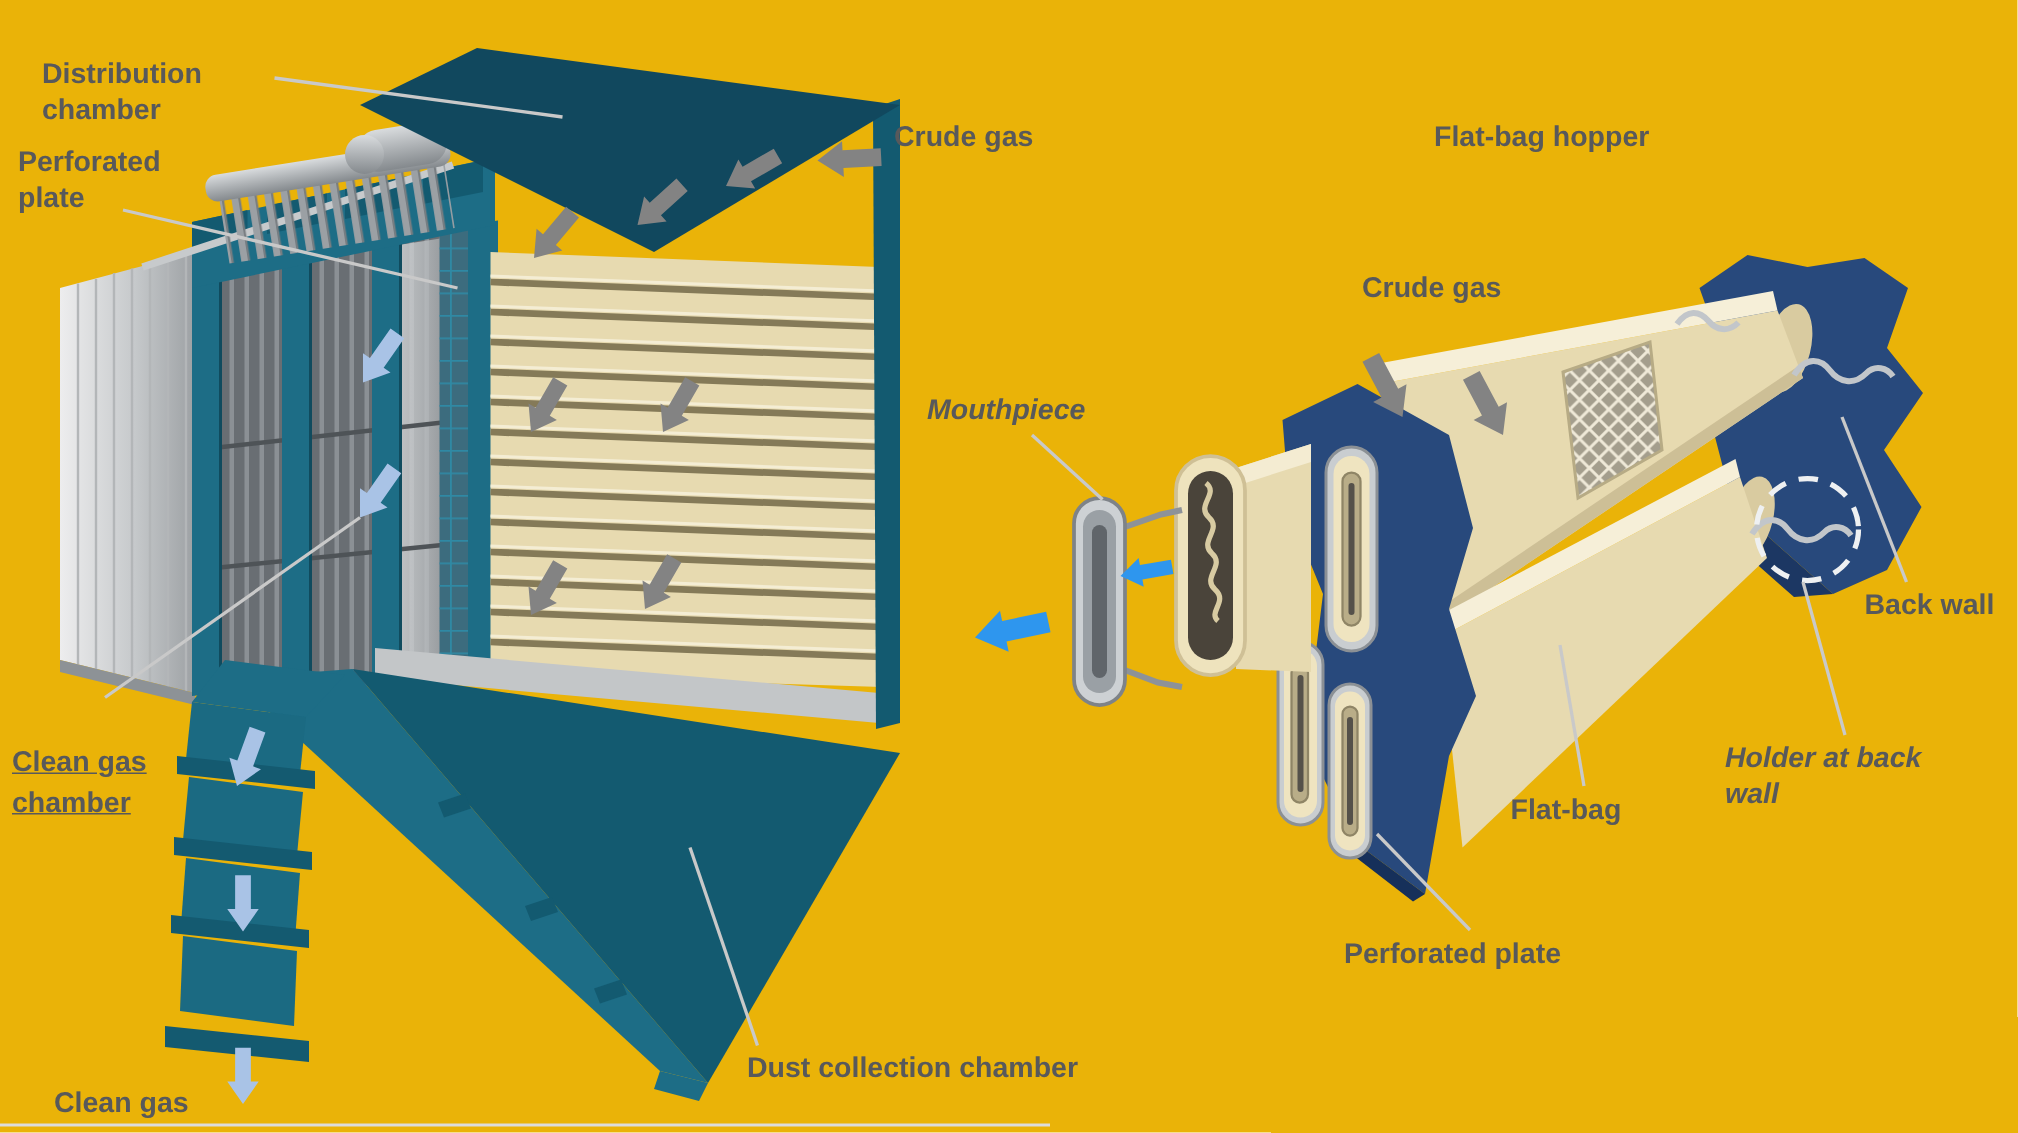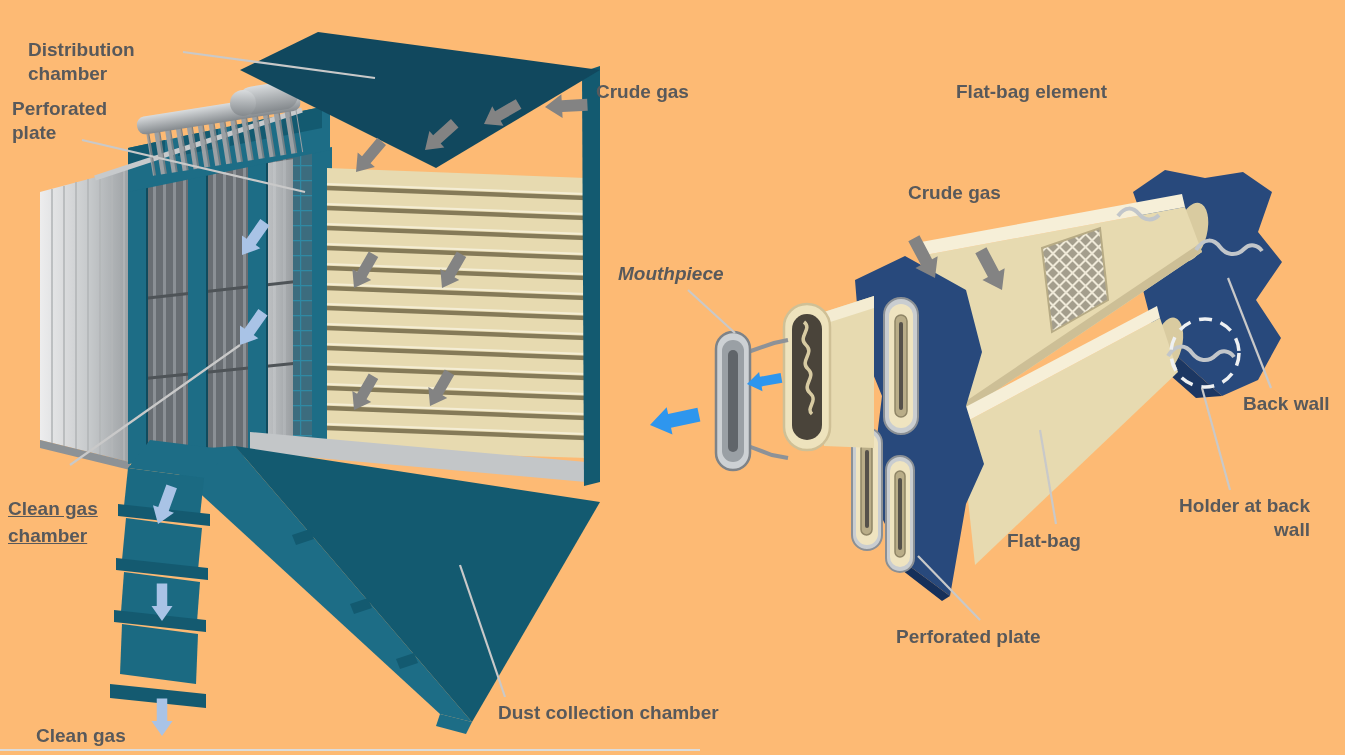--- a/index.html
+++ b/index.html
@@ -1,26 +1,26 @@
 <!DOCTYPE html>
 <html style="--label-text: #58595b; --teal: #1d6d86; --teal-dark: #135a70; --roof-teal: #11485e; --cream-bag: #e7dab0; --bag-slat: #857a58; --navy-plate: #28497c; --silver: #c9ccce; --gray-arrow: #838383; --light-blue-arrow: #a9c3e6; --bright-blue-arrow: #2e96ee; --leader-line: #c9c9c9;"><head>
 <meta charset="utf-8">
 <style>
   html,body{margin:0;padding:0;background:#ffffff;}
   .stage{
-    position:relative;width:1345px;height:755px;background:#fdba74;overflow:hidden;
+    position:relative;width:1345px;height:755px;background:#eab308;overflow:hidden;
     font-family:"Liberation Sans",sans-serif;
   }
   svg.art{position:absolute;left:0;top:0;}
   .label{
     position:absolute;font-weight:700;font-size:19px;line-height:1.28;
     color:var(--label-text,#58595b);white-space:nowrap;
   }
   .wrap{white-space:normal;}
-  .center{text-align:right;}
+  .center{text-align:left;font-style:italic;}
   .lh-tall{line-height:1.42;}
   
   .f-teal{fill:var(--teal,#1d6d86);}
   .f-tealdark{fill:var(--teal-dark,#135a70);}
   .f-roof{fill:var(--roof-teal,#11485e);}
   .f-cream{fill:var(--cream-bag,#e7dab0);}
   .f-navy{fill:var(--navy-plate,#28497c);}
   .arr-gray{fill:var(--gray-arrow,#838383);}
   .arr-lblue{fill:var(--light-blue-arrow,#a9c3e6);}
   .arr-blue{fill:var(--bright-blue-arrow,#2e96ee);}
@@ -291,21 +291,21 @@
 
   <line x1="0" y1="750" x2="700" y2="750" stroke="#dcdcdc" stroke-width="2"></line>
 </svg>
 
 <div class="label wrap" style="left:28px;top:38px;width:165px;">Distribution chamber</div>
 
 <div class="label wrap" style="left:12px;top:97px;width:115px;">Perforated plate</div>
 
 <div class="label" style="left:596px;top:80px;">Crude gas</div>
 
-<div class="label" style="left:956px;top:80px;">Flat-bag element</div>
+<div class="label" style="left:956px;top:80px;">Flat-bag hopper</div>
 
 <div class="label" style="left:908px;top:181px;">Crude gas</div>
 
 <div class="label" style="left:618px;top:262px;font-style:italic;">Mouthpiece</div>
 
 <div class="label" style="left:1243px;top:392px;">Back wall</div>
 
 <div class="label wrap center" style="left:1150px;top:494px;width:160px;">Holder at back wall</div>
 
 <div class="label" style="left:1007px;top:529px;">Flat-bag</div>

